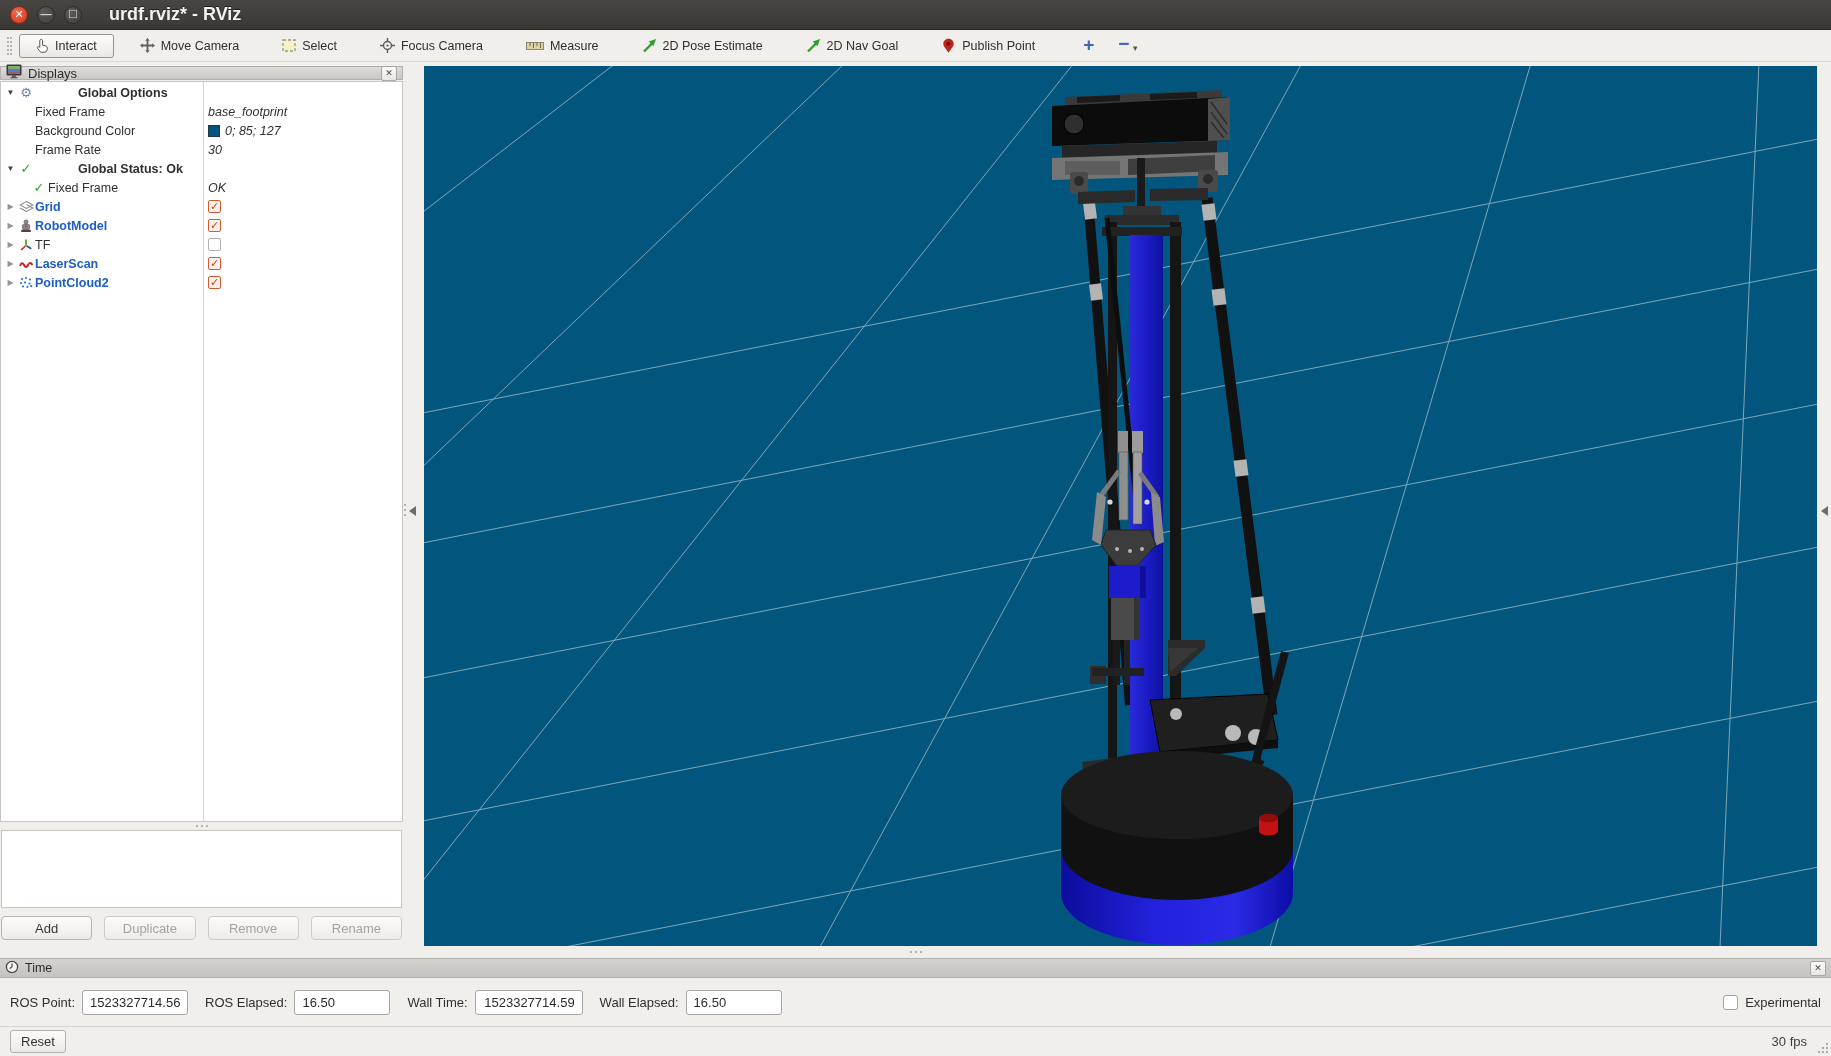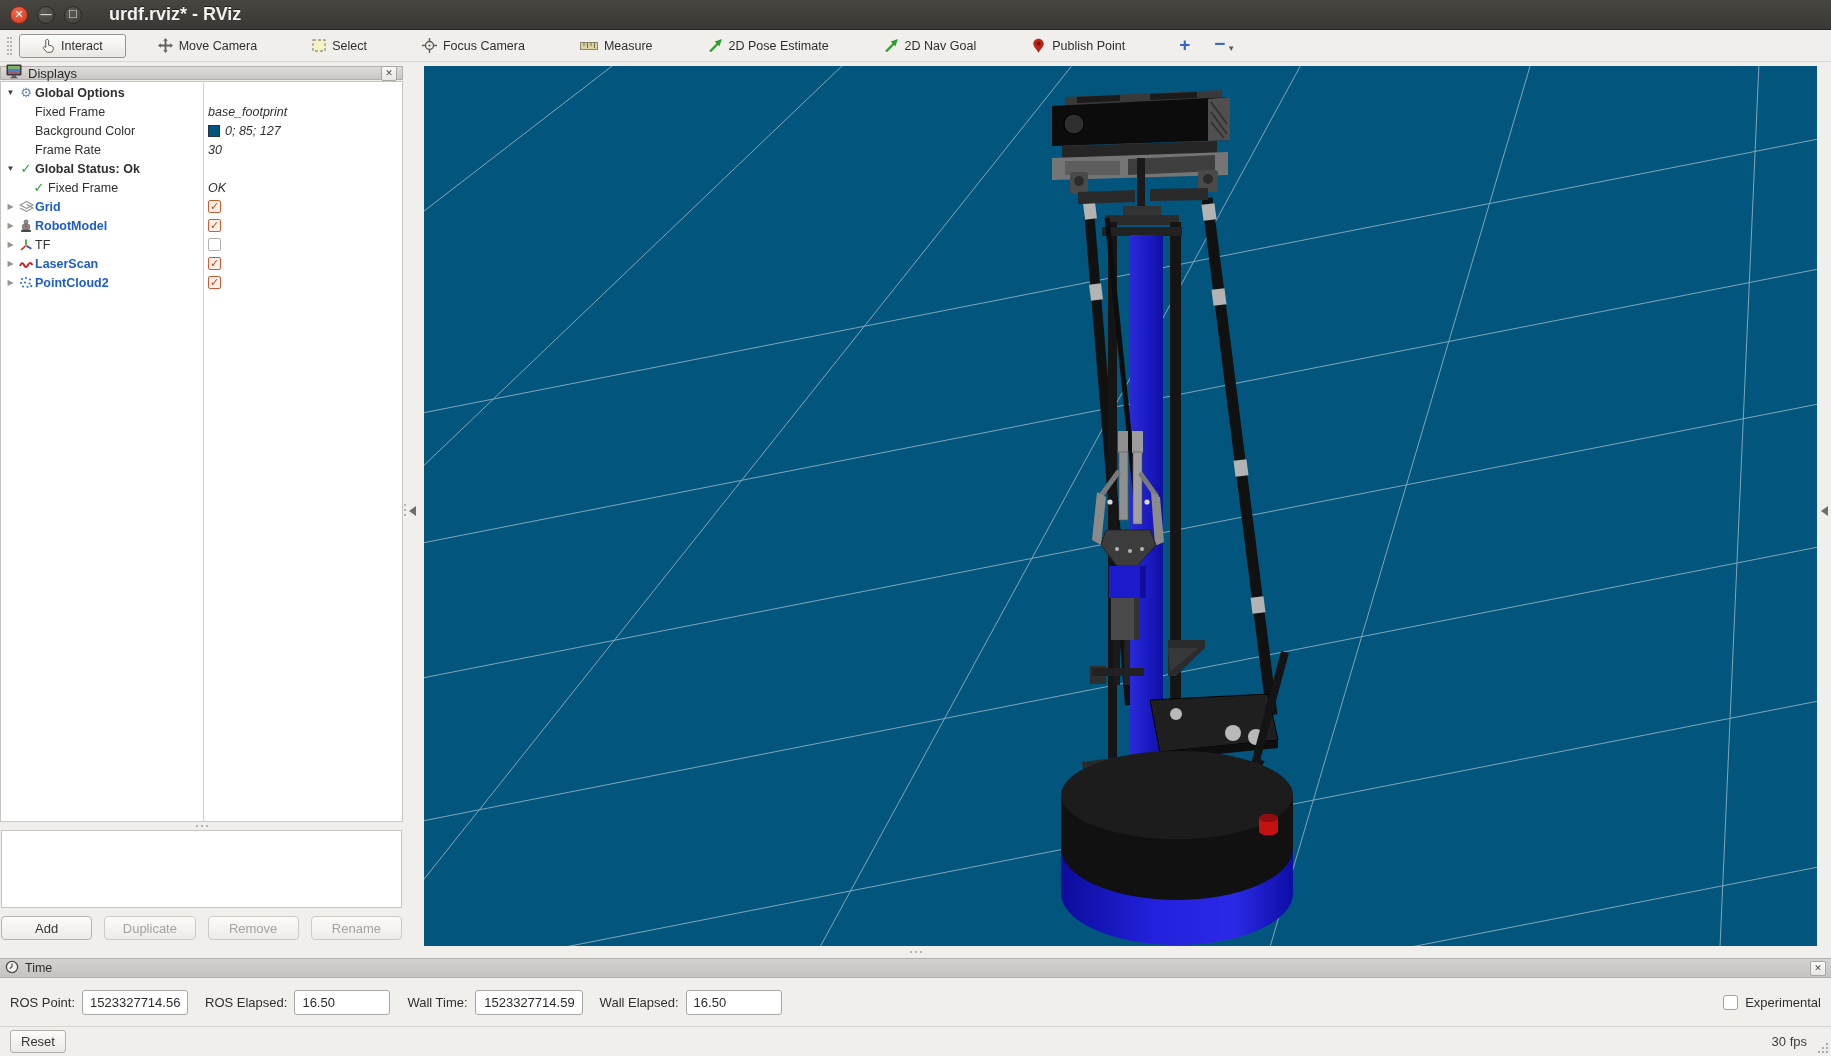--- a/index.html
+++ b/index.html
@@ -18,21 +18,21 @@
     border-color:#8f2514; color:#fff; }
   .wbtn span { line-height:1; transform:translateY(-0.5px); }
   .title-text { margin-left:18px; font-size:18px; font-weight:bold; color:#f4f2ef;
     text-shadow:0 -1px 0 #1d1c1a; }
 
   
   .toolbar { height:32px; display:flex; align-items:center; padding:0 6px;
     background:#f0efeb; border-bottom:1px solid #d9d7d3; }
   .tb-grip { width:5px; height:18px; margin:0 7px 0 1px;
     border-left:2px dotted #b7b5b1; border-right:2px dotted #b7b5b1; }
-  .tool { display:flex; align-items:center; gap:6px; padding:3px 22px; margin-right:9px;
+  .tool { display:flex; align-items:center; gap:6px; padding:3px 16px; margin-right:9px;
     font-size:12.5px; color:#2f2f2c; border:1px solid transparent; border-radius:3px; }
   .tool.active { border-color:#96948e;
     background:linear-gradient(#fdfdfc,#e9e7e2); box-shadow:inset 0 1px 0 #ffffff; }
   .tool .ticon16 { display:flex; align-items:center; }
   .tb-plus { font-size:19px; font-weight:bold; color:#3566c6; margin:0 10px 2px 22px; }
   .tb-minus { font-size:19px; font-weight:bold; color:#3566c6; margin:0 2px 4px 14px; }
   .tb-caret { font-size:8px; color:#5c5a56; margin-top:6px; }
 
   
   .main { height:884px; display:flex; background:#f0efeb; padding-top:4px; }
@@ -50,21 +50,21 @@
     position:relative; overflow:hidden; padding-top:1px; }
   .tree-divider { position:absolute; left:202px; top:0; bottom:0; width:1px;
     background:#d7d5d1; }
   .trow { height:19px; display:flex; align-items:center; font-size:12.5px; color:#2f2f2d; }
   .cname { width:202px; display:flex; align-items:center; overflow:hidden; flex-shrink:0; }
   .cvalue { flex:1; display:flex; align-items:center; padding-left:5px; gap:5px;font-style:italic; }
   .exp { width:13px; margin-left:3px; font-size:8px; color:#97958f; text-align:center; flex-shrink:0; }
   .exp.open { color:#3d3d3a; }
   .ticon { width:18px; display:flex; justify-content:center; align-items:center; flex-shrink:0; }
   .tlabel { white-space:nowrap; }
-  .tlabel.strong { font-weight:bold; }
+  .tlabel.strong { font-weight:bold;margin-left:43px; }
   .tlabel.blue { color:#1e5ec4; font-weight:bold; }
   .ind-prop { padding-left:34px; }
   .ind-sub { padding-left:29px; }
   .gear-glyph { font-size:13px; color:#6a82ab; }
   .check-glyph { font-size:13px; font-weight:bold; color:#2ea02e; }
   .swatch { width:12px; height:12px; border:1px solid #20364a; display:inline-block; }
   .cb { width:13px; height:13px; border:1px solid #b3b1ae; border-radius:2px; background:#fff;
     display:inline-flex; align-items:center; justify-content:center;
     font-size:11px; font-weight:bold; }
   .cb.checked { border-color:#cf5c30; background:#fdf1e9; color:#c3451c; }

